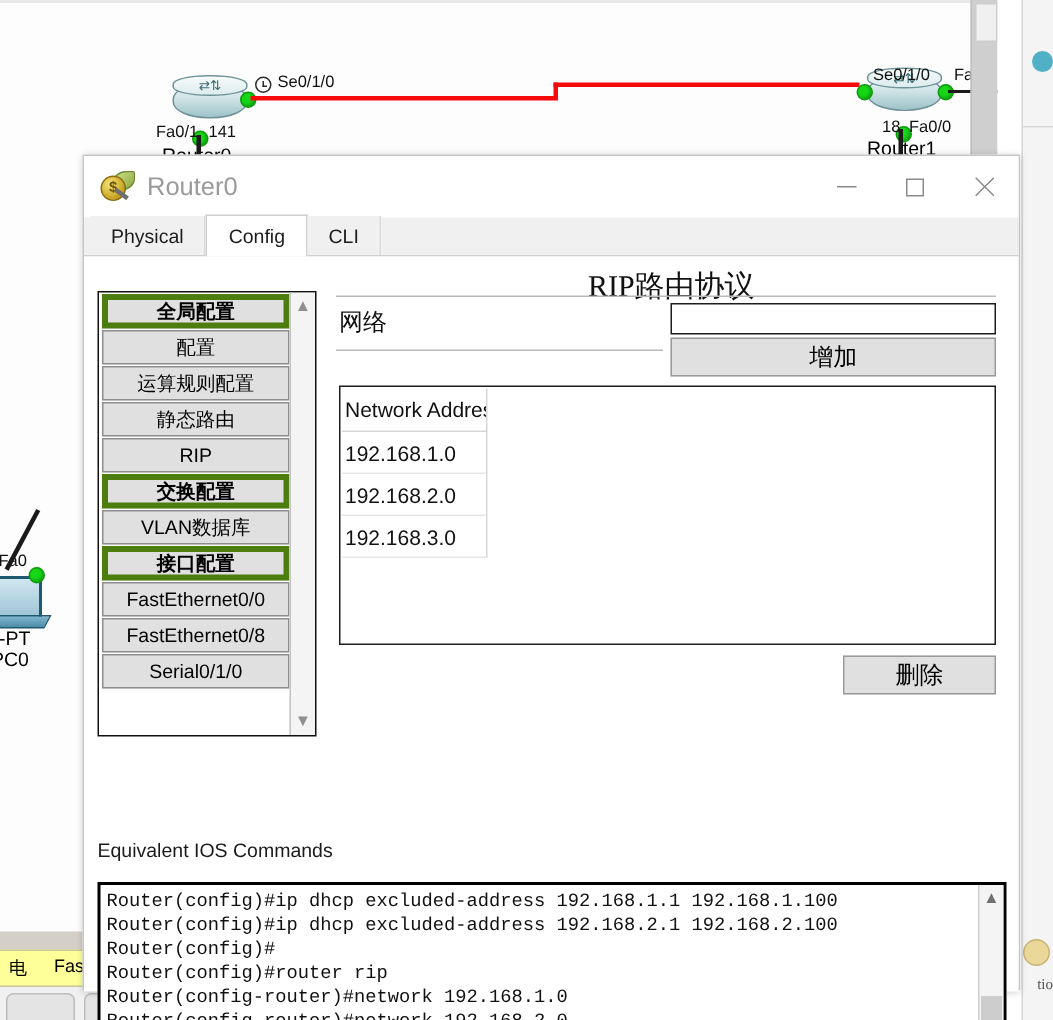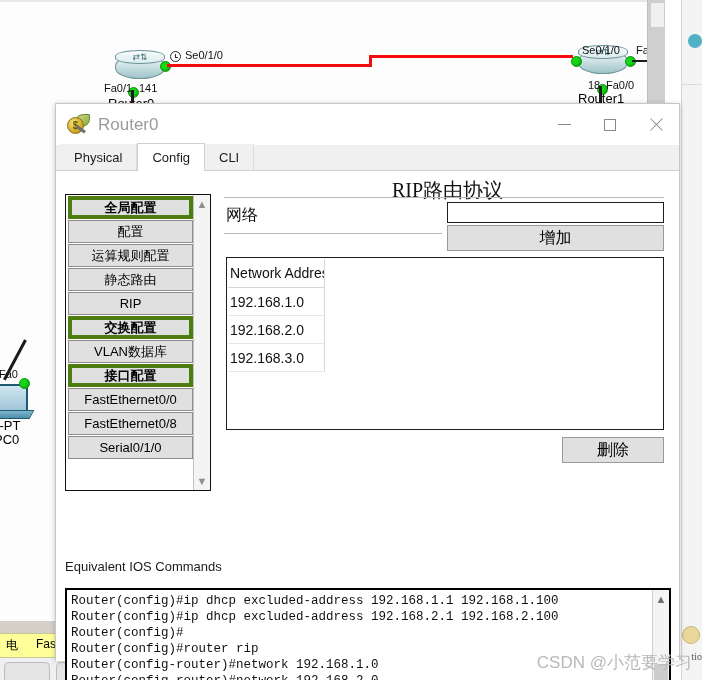--- a/index.html
+++ b/index.html
@@ -728,16 +728,15 @@
         <div class="ios-scroll">
           <div class="ios-arrow up">▲</div>
           <div class="ios-scroll-thumb"></div>
 
         </div>
       </div>
 
     </div>
   </div>
 
-  <div class="watermark">CSDN @小范要学习</div>
   <div class="wm-tail">tio</div>
 
 </div>
 
 </body></html>

